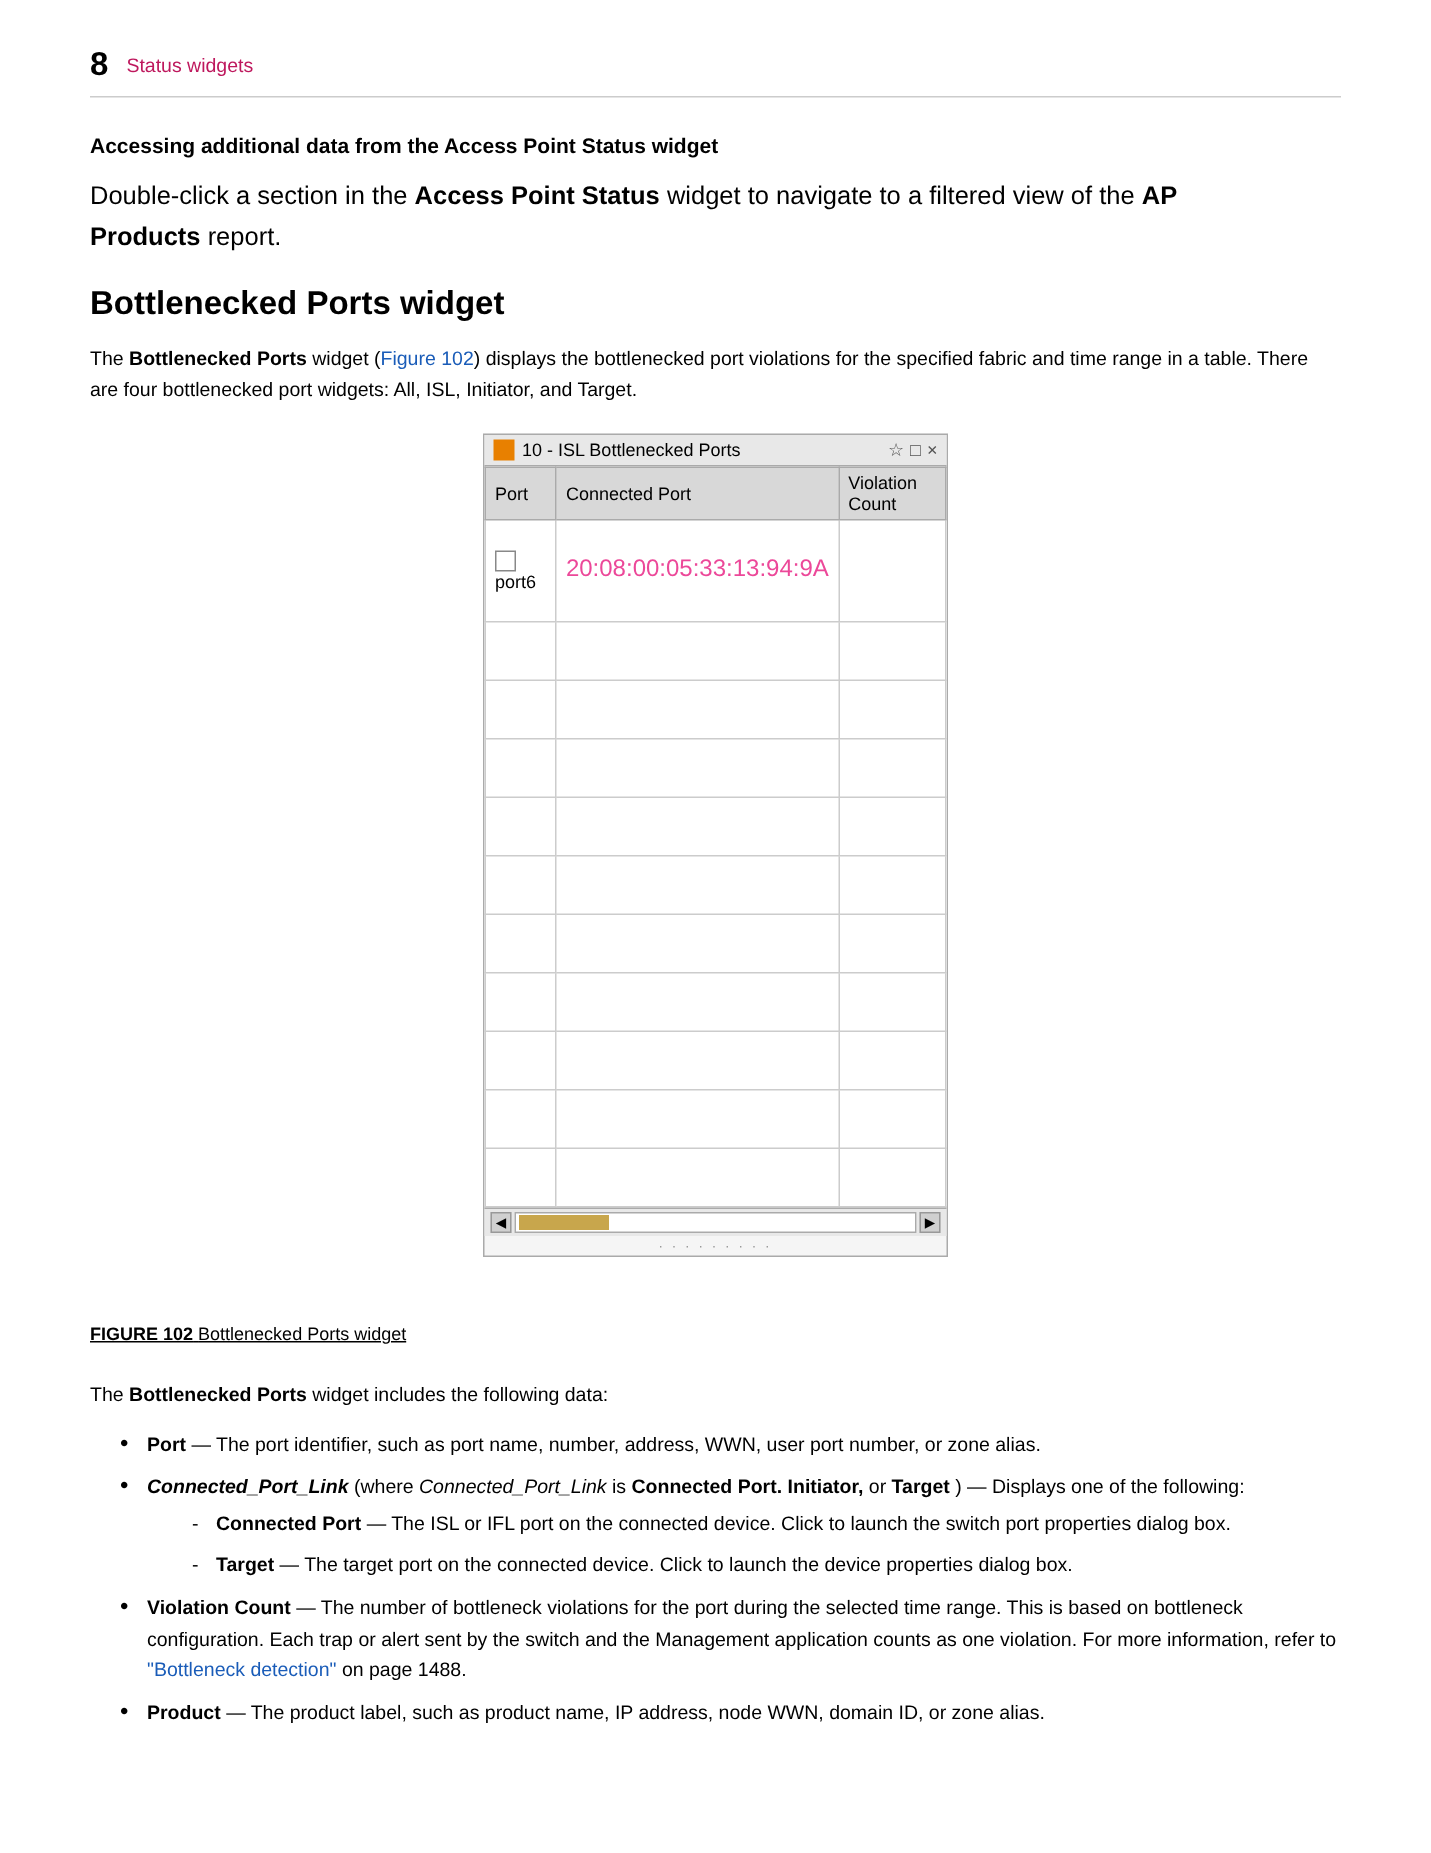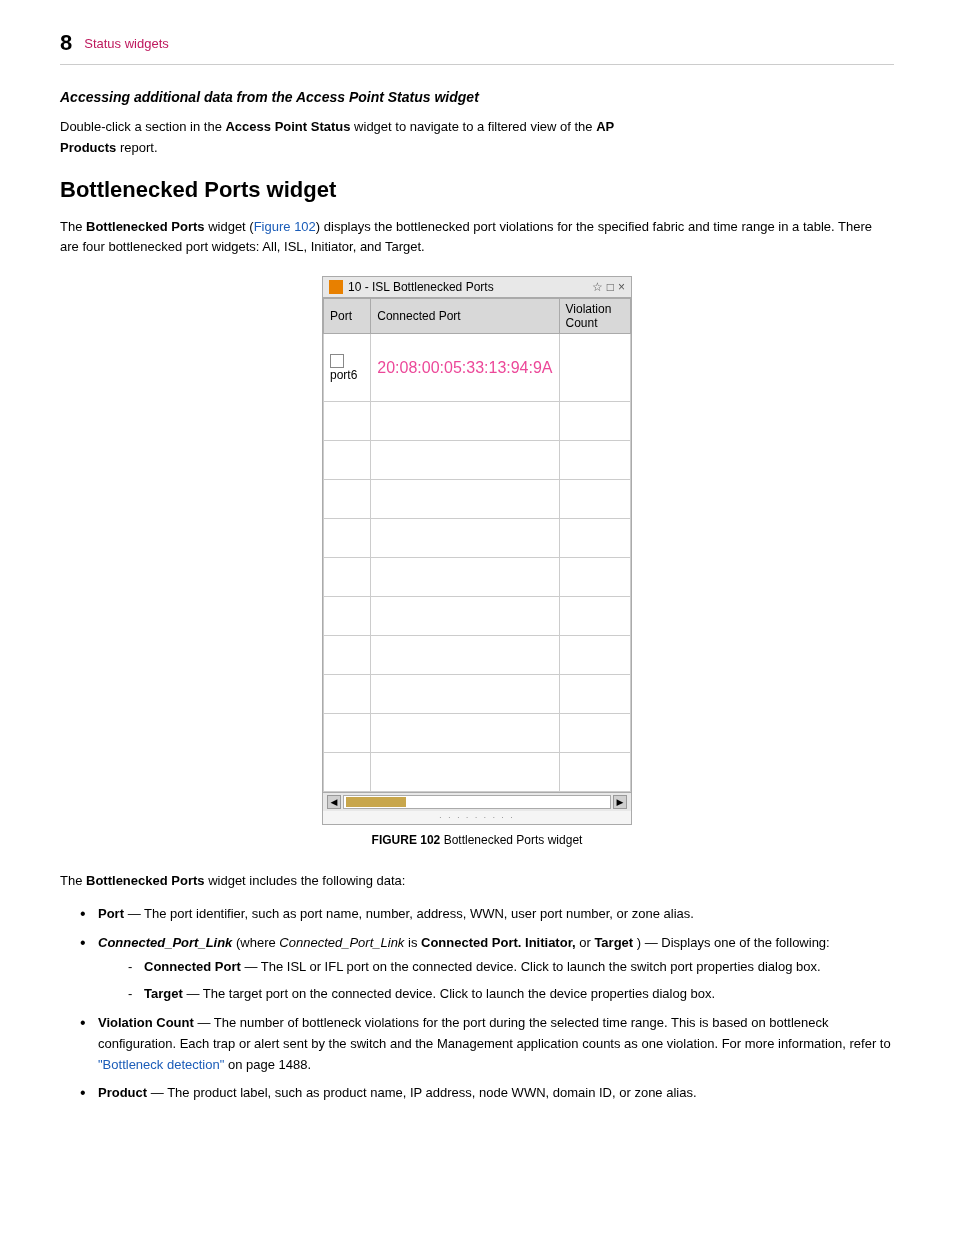--- a/index.html
+++ b/index.html
@@ -30,29 +30,28 @@
       font-weight: bold;
       margin-right: 12px;
     }
     .page-header-title {
       font-size: 13px;
       color: #be185d;
     }
 
     
     .section-italic-heading {
-      font-style: italic;
       font-size: 14px;
       font-weight: bold;
       color: #000;
       margin-bottom: 12px;
     }
 
     .section-intro {
-      font-size: 13px;
+      font-size: 17px;
       line-height: 1.6;
       margin-bottom: 18px;
     }
 
     
     .main-heading {
       font-size: 22px;
       font-weight: bold;
       margin-bottom: 14px;
       color: #000;
@@ -190,20 +189,21 @@
       color: #888;
       padding: 2px 0;
     }
 
     
     .figure-caption {
       text-align: center;
       font-size: 12px;
       font-weight: bold;
       margin-bottom: 18px;
+      text-decoration: underline;
     }
     .figure-caption span {
       font-weight: normal;
     }
 
     
     .body-text {
       font-size: 13px;
       line-height: 1.6;
       margin-bottom: 12px;
@@ -250,22 +250,23 @@
     }
 
     .link-blue {
       color: #1a5cb8;
       text-decoration: none;
     }
 
     .figure-image-wrapper {
       display: flex;
       flex-direction: column;
-      align-items: center;
+      align-items: flex-start;
       margin: 18px 0 6px 0;
+      gap: 36px;
     }
   </style>
 </head>
 <body>
 
 <div class="page-container">
 
   <div class="page-header">
     <span class="page-number">8</span>
     <span class="page-header-title">Status widgets</span>

